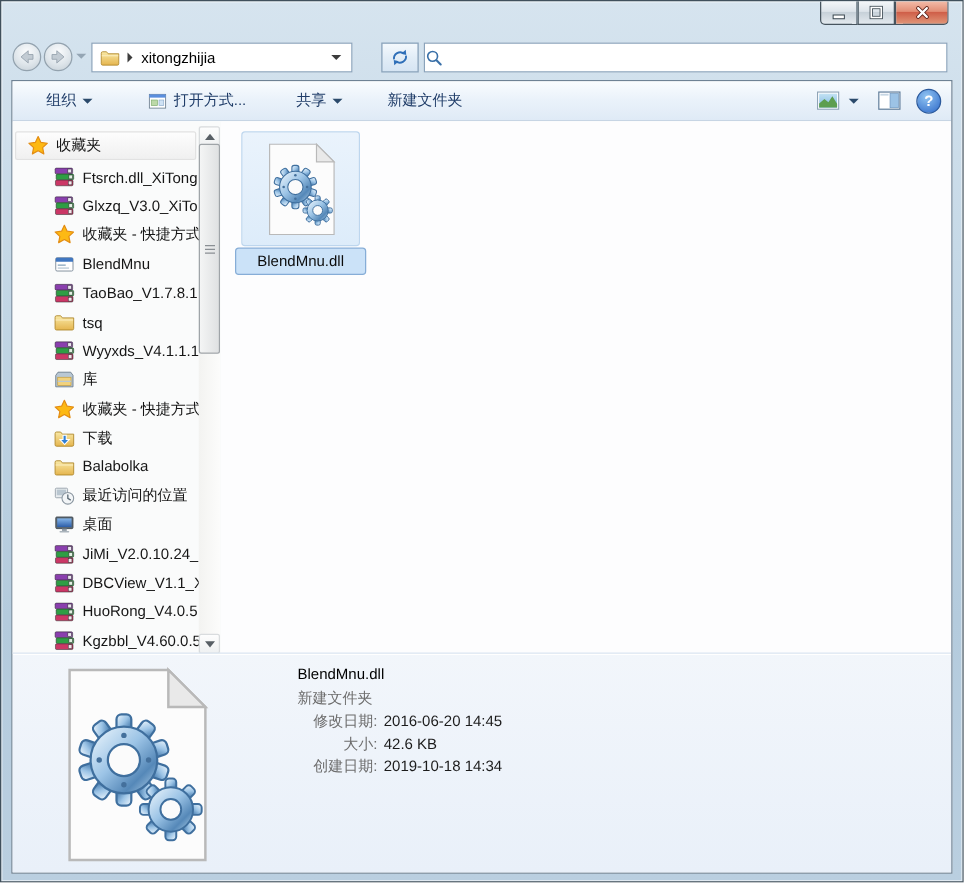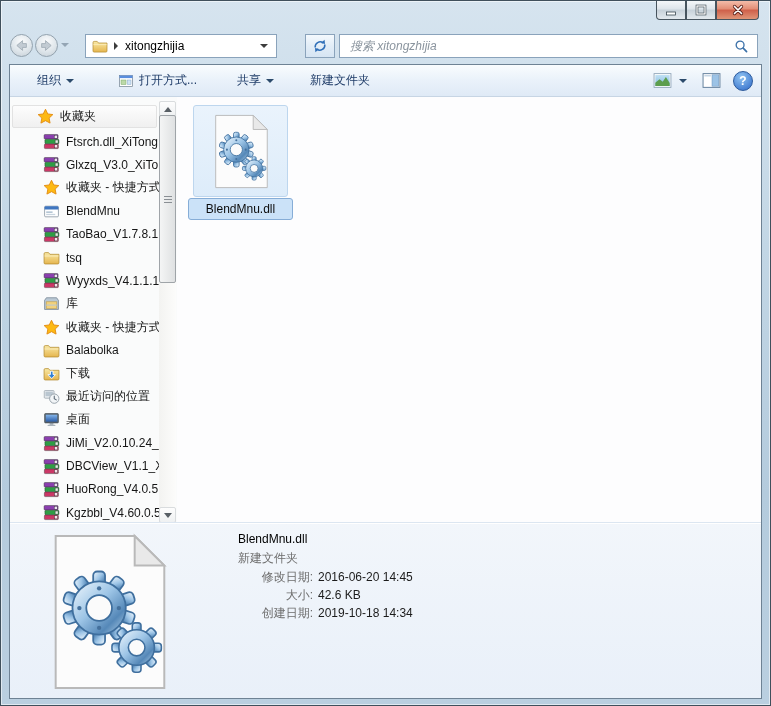--- a/index.html
+++ b/index.html
@@ -38,21 +38,21 @@
   .tbtn{display:flex;align-items:center;gap:5px;padding:4px 9px;cursor:default;}
   .tb-right{position:absolute;right:8px;top:0;height:31px;display:flex;align-items:center;gap:9px;}
   .helpbtn{width:18px;height:18px;border-radius:50%;border:1px solid #2c5a9c;color:#fff;font-weight:bold;
     background:radial-gradient(circle at 40% 30%,#90c4f2,#2d68c8);display:flex;align-items:center;justify-content:center;font-size:12px;}
   
   .body{position:absolute;left:0;top:32px;right:0;bottom:175px;background:#fdfdfe;overflow:hidden;}
   .sidebar{position:absolute;left:0;top:0;bottom:0;width:167px;background:#fafbfb;overflow:hidden;}
   .srows{padding-top:8px;}
   .srow{height:23.2px;display:flex;align-items:center;gap:6px;padding-left:33px;color:#161616;
     white-space:nowrap;overflow:hidden;}
-  .srow.head{height:21px;margin:0 20px 2px 2px;padding-left:24px;background:linear-gradient(#fdfdfd,#f0f0f0);
+  .srow.head{height:21px;margin:0 20px 2px 2px;padding-left:9px;background:linear-gradient(#fdfdfd,#f0f0f0);
     border:1px solid #e2e2e2;border-radius:2px;}
   .si{width:17px;height:17px;flex:0 0 auto;}
   .slabel{overflow:hidden;text-overflow:clip;}
   
   .sb{position:absolute;right:1px;top:4px;bottom:0;width:17px;background:linear-gradient(90deg,#f3f3f1,#fcfcfb);}
   .sb-btn{position:absolute;left:0;width:17px;height:16px;box-sizing:border-box;border:1px solid #d9dcde;border-radius:2px;
     background:linear-gradient(#fdfdfd,#eff1f2);display:flex;align-items:center;justify-content:center;}
   .sb-up{top:0;}.sb-down{bottom:0;}
   .sb-tri-u{width:0;height:0;border-bottom:5px solid #585f65;border-left:4px solid transparent;border-right:4px solid transparent;}
   .sb-tri-d{width:0;height:0;border-top:5px solid #585f65;border-left:4px solid transparent;border-right:4px solid transparent;}
@@ -65,21 +65,21 @@
   .tile-iconbox{width:95px;height:92px;margin:0 auto;box-sizing:border-box;border:1px solid #bdd6ee;border-radius:3px;
     background:linear-gradient(#eaf3fc,#ddecfa);display:flex;align-items:center;justify-content:center;}
   .tile-label{margin-top:1px;box-sizing:border-box;border:1px solid #86add7;border-radius:3px;background:#cbe2f8;
     padding:3px 2px;text-align:center;color:#0c0c0c;}
   
   .details{position:absolute;left:0;right:0;bottom:0;height:175px;background:linear-gradient(#f2f6fb,#e9f0f9);
     border-top:1px solid #dce6f1;box-shadow:inset 0 1px 0 #fff;}
   .dp-icon{position:absolute;left:31px;top:10px;}
   .dp-name{position:absolute;left:228px;top:9px;color:#000;}
   .dp-type{position:absolute;left:228px;top:27px;color:#6d6d6d;}
-  .dp-fields{position:absolute;left:184px;top:45px;}
+  .dp-fields{position:absolute;left:173px;top:45px;}
   .dp-row{display:flex;line-height:18px;}
   .dp-lbl{width:119px;text-align:right;color:#6d6d6d;}
   .dp-val{margin-left:5px;color:#1c1c1c;}
 </style>
 </head>
 <body>
 
 <svg width="0" height="0" style="position:absolute">
   <defs>
     <linearGradient id="gfold" x1="0" y1="0" x2="0" y2="1">
@@ -259,38 +259,37 @@
         <use href="#i-arrow-left"></use>
       </svg>
   </div>
   <div class="navbtn" style="left:34px;top:33px;">
     <svg class="si" width="15" height="15">
         <use href="#i-arrow-right"></use>
       </svg>
   </div>
   <div class="tri-d soft" style="position:absolute;left:60px;top:42px;"></div>
 
-  <div class="addrbox" style="left:84px;top:33px;width:192px;">
+  <div class="addrbox" style="left:72px;top:33px;width:209px;">
     <svg style="margin-left:6px;width:16px;height:16px;">
         <use href="#i-folder"></use>
       </svg>
     <div class="tri-r" style="margin-left:6px;"></div>
     <span class="crumb-text">xitongzhijia</span>
     <div style="flex:1"></div>
     <div class="tri-d" style="margin-right:8px;"></div>
   </div>
 
   <div class="addrbox btnface" style="left:304px;top:33px;width:30px;justify-content:center;">
     <svg width="16" height="16">
         <use href="#i-refresh"></use>
       </svg>
   </div>
 
   <div class="addrbox" style="left:338px;top:33px;width:419px;">
-    <input class="search-input" type="text" placeholder="搜索 xitongzhijia" style="">
     <svg style="margin-right:8px;width:15px;height:15px;">
         <use href="#i-search"></use>
       </svg>
   </div>
 
   <div class="client">
 
     <div class="toolbar">
       <div class="tbtn" style="margin-left:18px;">
         <span>组织</span>
@@ -386,29 +385,29 @@
             <span class="slabel">库</span>
           </div>
           <div class="srow">
             <svg class="si">
                 <use href="#i-star"></use>
               </svg>
             <span class="slabel">收藏夹 - 快捷方式</span>
           </div>
           <div class="srow">
             <svg class="si">
+                <use href="#i-downloads"></use>
+              </svg>
+            <span class="slabel">下载</span>
+          </div>
+          <div class="srow">
+            <svg class="si">
                 <use href="#i-folder"></use>
               </svg>
             <span class="slabel">Balabolka</span>
-          </div>
-          <div class="srow">
-            <svg class="si">
-                <use href="#i-downloads"></use>
-              </svg>
-            <span class="slabel">下载</span>
           </div>
           <div class="srow">
             <svg class="si">
                 <use href="#i-recent"></use>
               </svg>
             <span class="slabel">最近访问的位置</span>
           </div>
           <div class="srow">
             <svg class="si">
                 <use href="#i-desktop"></use>

